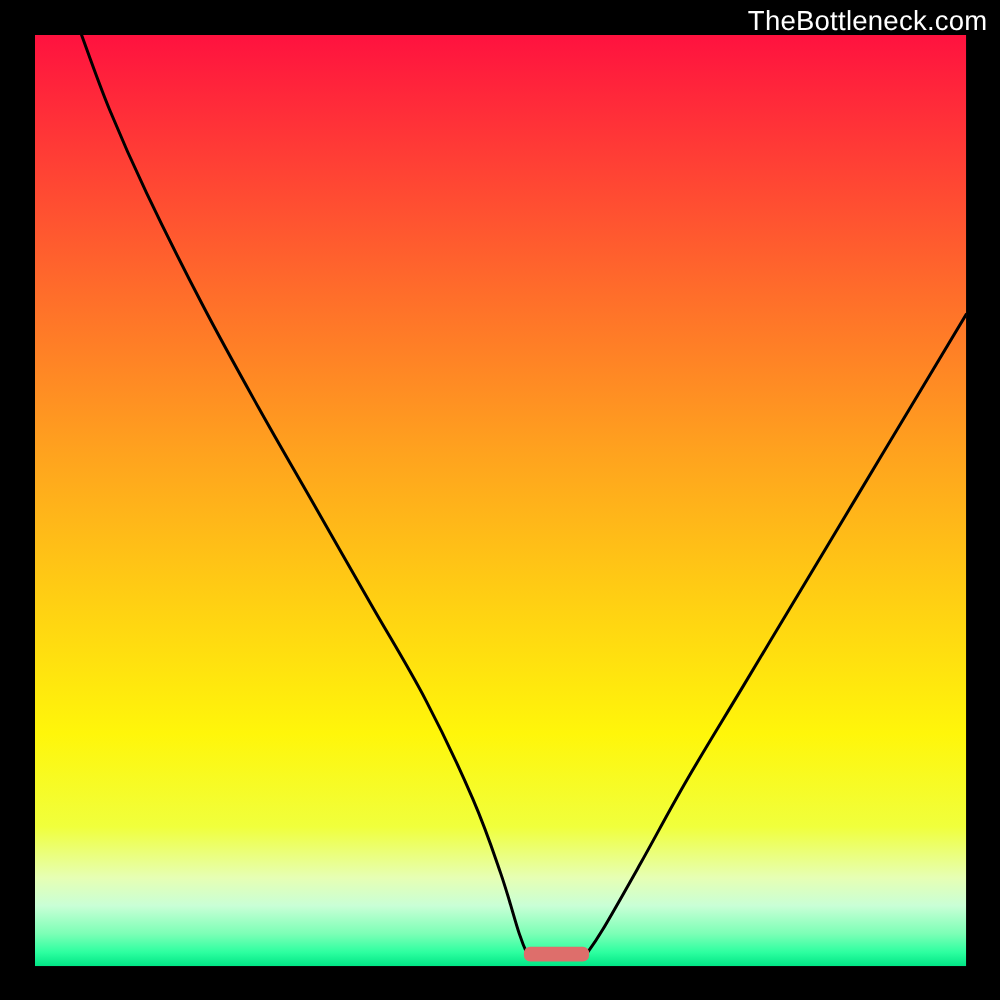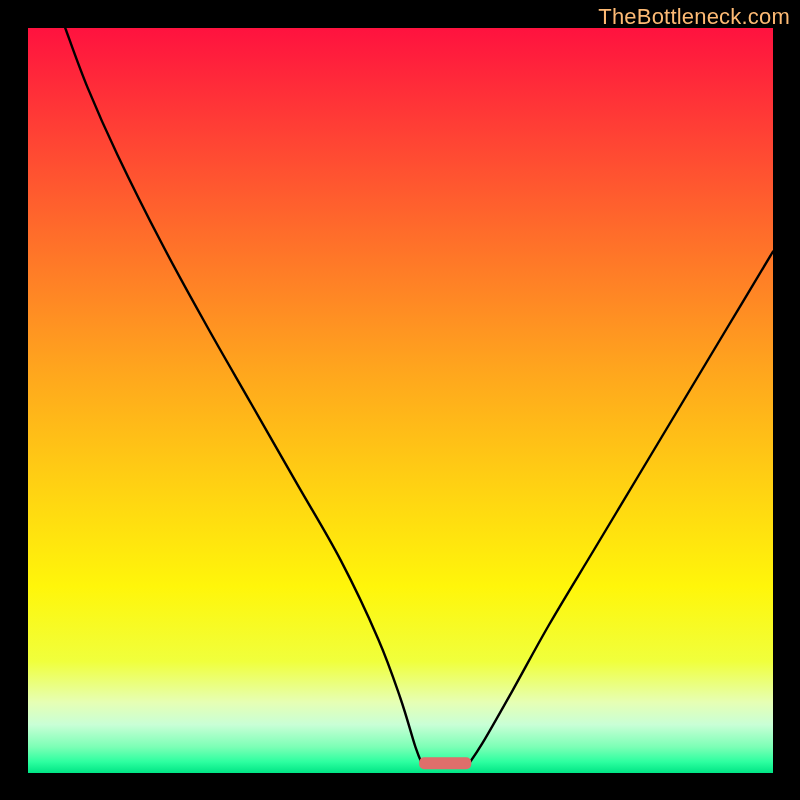--- a/index.html
+++ b/index.html
@@ -14,21 +14,21 @@
   .frame {
     position: relative;
     width: 800px;
     height: 800px;
     background: #000;
   }
   .watermark {
     position: absolute;
     top: 4px;
     right: 10px;
-    color: #fdba74;
+    color: #ffffff;
     font-size: 22px;
     font-weight: 500;
     letter-spacing: 0.2px;
     z-index: 10;
   }
   .plot-wrap {
     position: absolute;
     left: 28px;
     top: 28px;
     width: 745px;

